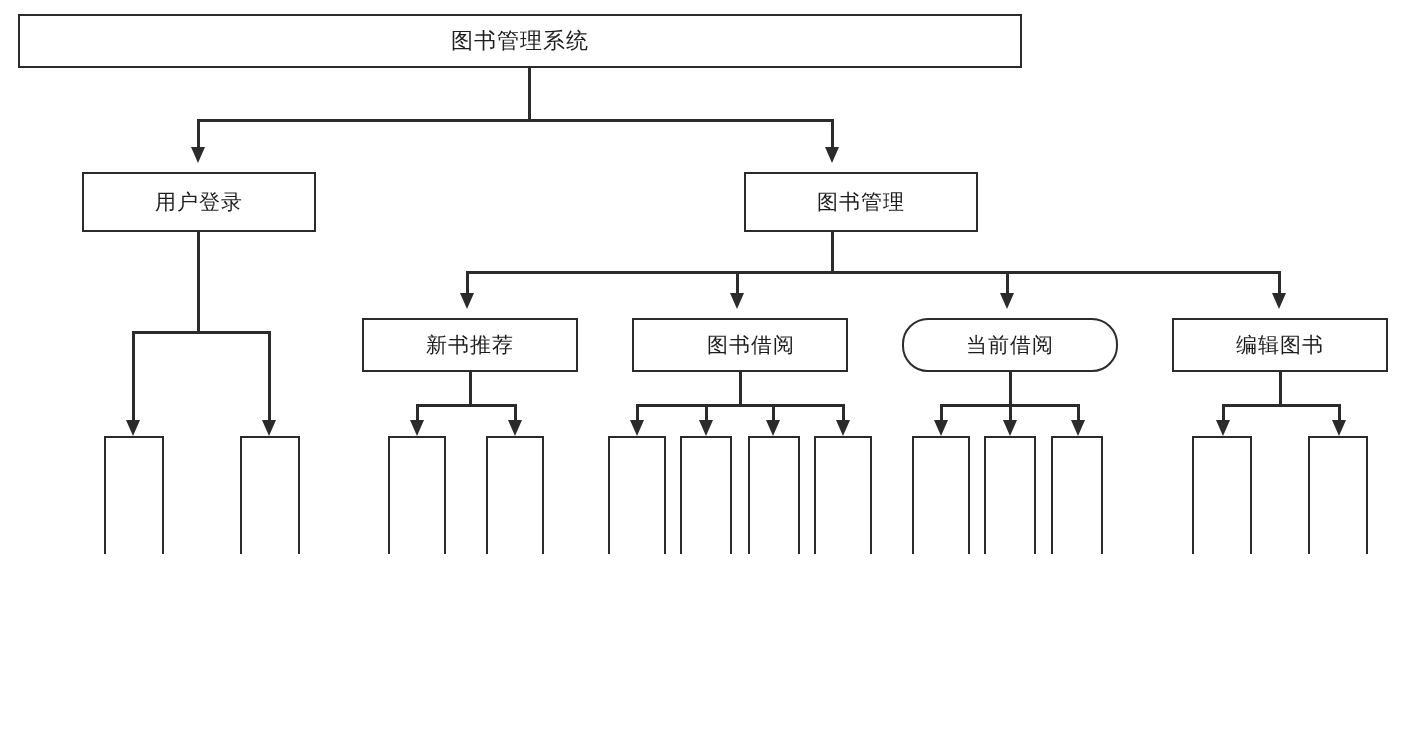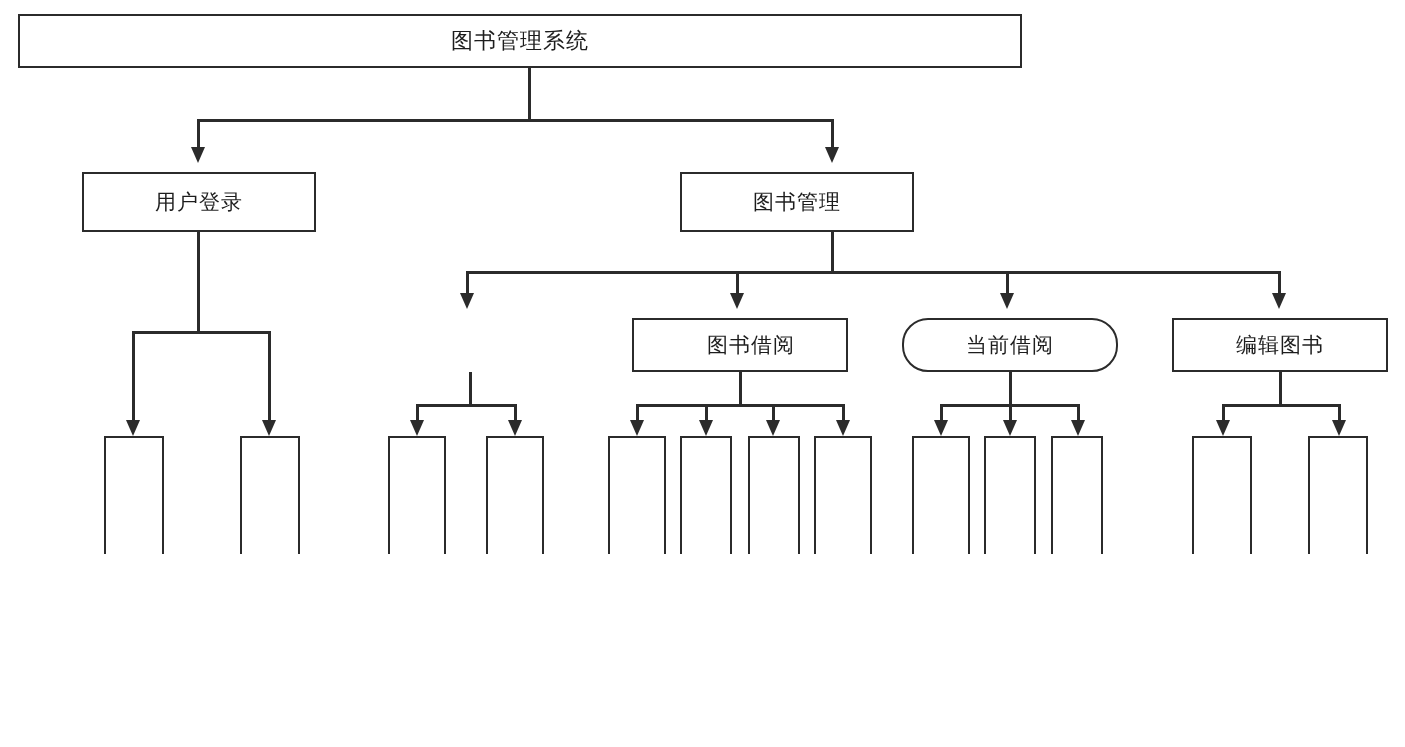--- a/index.html
+++ b/index.html
@@ -90,21 +90,21 @@
   <div class="edge h" style="left:197px;top:119px;width:637px;"></div>
   <div class="edge v" style="left:197px;top:119px;height:28px;"></div>
   <div class="edge v" style="left:831px;top:119px;height:28px;"></div>
   <div class="arrow" style="left:191px;top:147px;"></div>
   <div class="arrow" style="left:825px;top:147px;"></div>
 
   <div class="node lvl2" style="left:82px;top:172px;width:234px;height:60px;">
     <span class="lbl">用户登录</span>
   </div>
 
-  <div class="node lvl2" style="left:680px;top:172px;width:234px;height:60px;">
+  <div class="node lvl2" style="left:744px;top:172px;width:234px;height:60px;">
     <span class="lbl">图书管理</span>
   </div>
 
   <div class="edge v" style="left:197px;top:232px;height:101px;"></div>
   <div class="edge h" style="left:132px;top:331px;width:138px;"></div>
   <div class="edge v" style="left:132px;top:331px;height:89px;"></div>
   <div class="edge v" style="left:268px;top:331px;height:89px;"></div>
   <div class="arrow" style="left:126px;top:420px;"></div>
   <div class="arrow" style="left:262px;top:420px;"></div>
 
@@ -112,20 +112,23 @@
   <div class="edge h" style="left:466px;top:271px;width:814px;"></div>
   <div class="edge v" style="left:466px;top:271px;height:22px;"></div>
   <div class="edge v" style="left:736px;top:271px;height:22px;"></div>
   <div class="edge v" style="left:1006px;top:271px;height:22px;"></div>
   <div class="edge v" style="left:1278px;top:271px;height:22px;"></div>
   <div class="arrow" style="left:460px;top:293px;"></div>
   <div class="arrow" style="left:730px;top:293px;"></div>
   <div class="arrow" style="left:1000px;top:293px;"></div>
   <div class="arrow" style="left:1272px;top:293px;"></div>
 
+  <div class="node lvl3" style="left:362px;top:318px;width:216px;height:54px;">
+    <span class="lbl">新书推荐</span>
+  </div>
   <div class="node lvl3" style="left:632px;top:318px;width:216px;height:54px;padding-left:22px;">
     <span class="lbl">图书借阅</span>
   </div>
   <div class="node lvl3" style="left:902px;top:318px;width:216px;height:54px;border-radius:26px;">
     <span class="lbl">当前借阅</span>
   </div>
   <div class="node lvl3" style="left:1172px;top:318px;width:216px;height:54px;">
     <span class="lbl">编辑图书</span>
   </div>
 

